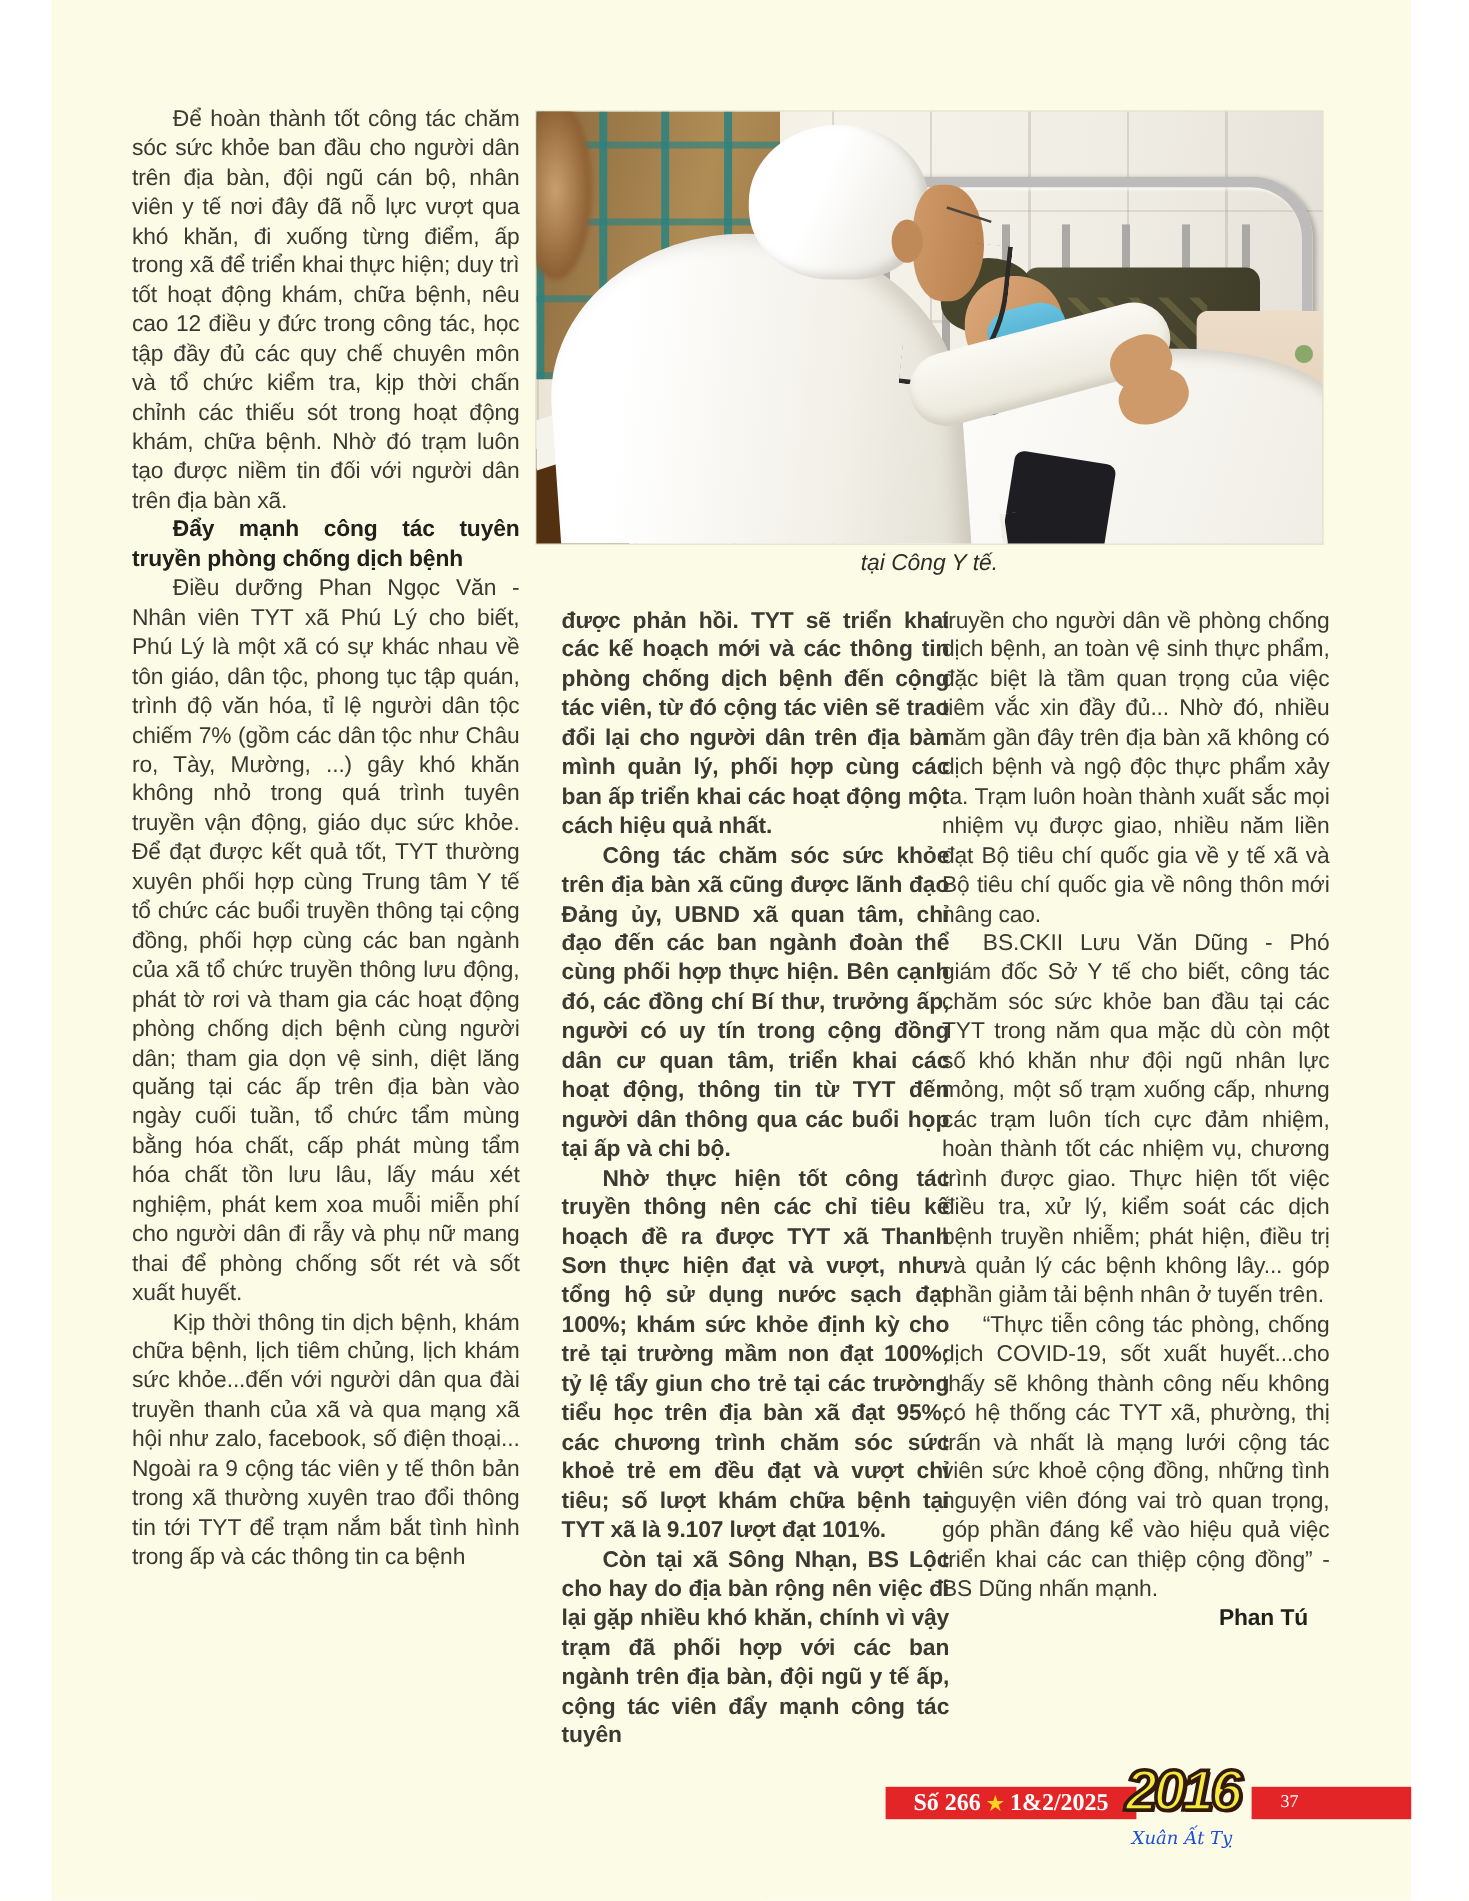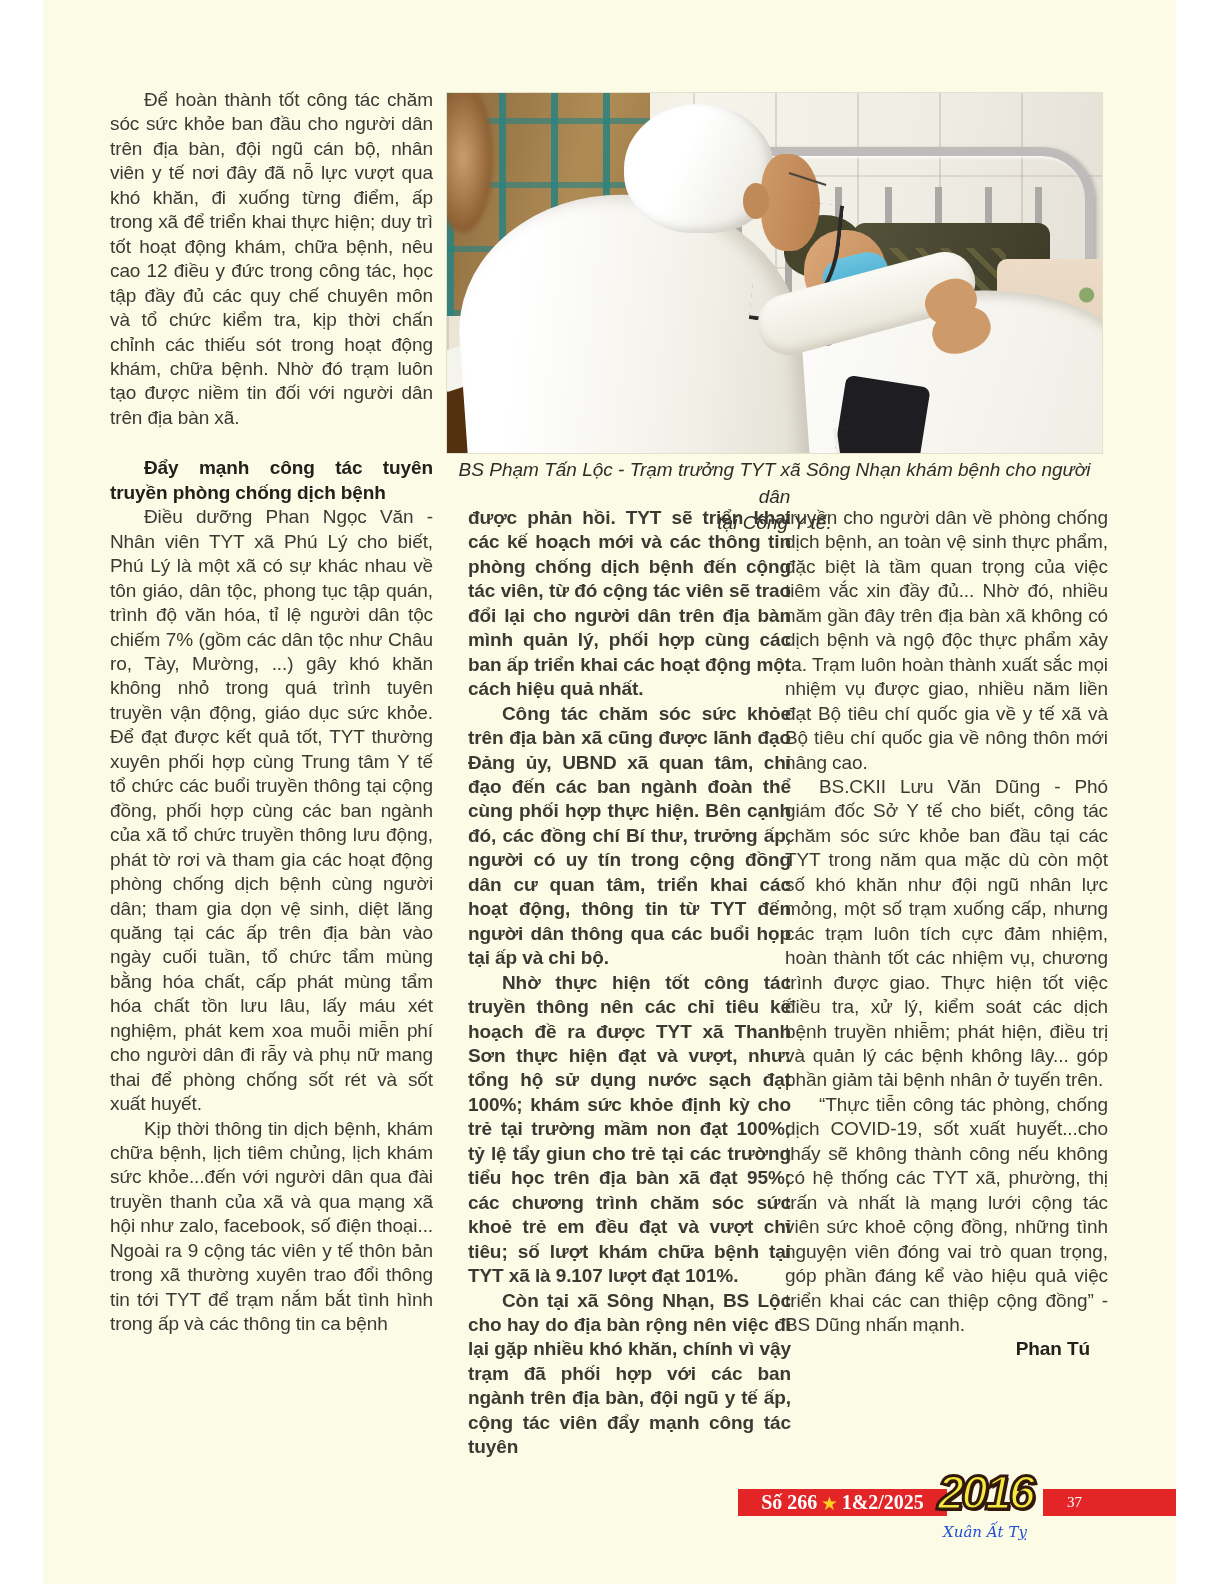--- a/index.html
+++ b/index.html
@@ -13,21 +13,21 @@
     background:#fcfbe6;
   }
   
   .col{
     position:absolute;width:323px;
     font-size:19px;line-height:24.45px;text-align:justify;
     color:#3a3a33;letter-spacing:-0.1px;
   }
   .col p{margin:0;text-indent:34px;}
   .col p.noindent{text-indent:0;}
-  .col p.headline{font-weight:bold;color:#20211b;margin-top:26px;}
+  .col p.headline{font-weight:bold;color:#20211b;}
   .col p.byline{text-indent:0;text-align:right;font-weight:bold;color:#20211b;padding-right:18px;}
   #col1{left:110px;top:88px;}
   #col2{left:468px;top:506px;font-weight:bold;}
   #col3{left:785px;top:506px;}
   
   .figure{
     position:absolute;left:447px;top:93px;width:655px;height:360px;
     overflow:hidden;box-shadow:0 0 0 1px rgba(90,80,60,.15);
     background:
       repeating-linear-gradient(90deg, rgba(170,165,152,.35) 0 2px, transparent 2px 82px),
@@ -139,21 +139,20 @@
   <div class="doctor-face"></div>
   <div class="doctor-ear"></div>
   <div class="glasses"></div>
   <div class="stetho-tube"></div>
   <div class="stetho-head"></div>
   <div class="doctor-arm"></div>
   <div class="doctor-hand"></div>
 </div>
 
 <div class="caption">
-  <div>BS Phạm Tấn Lộc - Trạm trưởng TYT xã Sông Nhạn khám bệnh cho người dân</div>
   <div>tại Công Y tế.</div>
 </div>
 
 <div class="col" id="col1">
   <p>Để hoàn thành tốt công tác chăm sóc sức khỏe ban đầu cho người dân trên địa bàn, đội ngũ cán bộ, nhân viên y tế nơi đây đã nỗ lực vượt qua khó khăn, đi xuống từng điểm, ấp trong xã để triển khai thực hiện; duy trì tốt hoạt động khám, chữa bệnh, nêu cao 12 điều y đức trong công tác, học tập đầy đủ các quy chế chuyên môn và tổ chức kiểm tra, kịp thời chấn chỉnh các thiếu sót trong hoạt động khám, chữa bệnh. Nhờ đó trạm luôn tạo được niềm tin đối với người dân trên địa bàn xã.</p>
   <p class="headline">Đẩy mạnh công tác tuyên truyền phòng chống dịch bệnh</p>
   <p>Điều dưỡng Phan Ngọc Văn - Nhân viên TYT xã Phú Lý cho biết, Phú Lý là một xã có sự khác nhau về tôn giáo, dân tộc, phong tục tập quán, trình độ văn hóa, tỉ lệ người dân tộc chiếm 7% (gồm các dân tộc như Châu ro, Tày, Mường, ...) gây khó khăn không nhỏ trong quá trình tuyên truyền vận động, giáo dục sức khỏe. Để đạt được kết quả tốt, TYT thường xuyên phối hợp cùng Trung tâm Y tế tổ chức các buổi truyền thông tại cộng đồng, phối hợp cùng các ban ngành của xã tổ chức truyền thông lưu động, phát tờ rơi và tham gia các hoạt động phòng chống dịch bệnh cùng người dân; tham gia dọn vệ sinh, diệt lăng quăng tại các ấp trên địa bàn vào ngày cuối tuần, tổ chức tẩm mùng bằng hóa chất, cấp phát mùng tẩm hóa chất tồn lưu lâu, lấy máu xét nghiệm, phát kem xoa muỗi miễn phí cho người dân đi rẫy và phụ nữ mang thai để phòng chống sốt rét và sốt xuất huyết.</p>
   <p>Kịp thời thông tin dịch bệnh, khám chữa bệnh, lịch tiêm chủng, lịch khám sức khỏe...đến với người dân qua đài truyền thanh của xã và qua mạng xã hội như zalo, facebook, số điện thoại... Ngoài ra 9 cộng tác viên y tế thôn bản trong xã thường xuyên trao đổi thông tin tới TYT để trạm nắm bắt tình hình trong ấp và các thông tin ca bệnh</p>
 </div>
 

